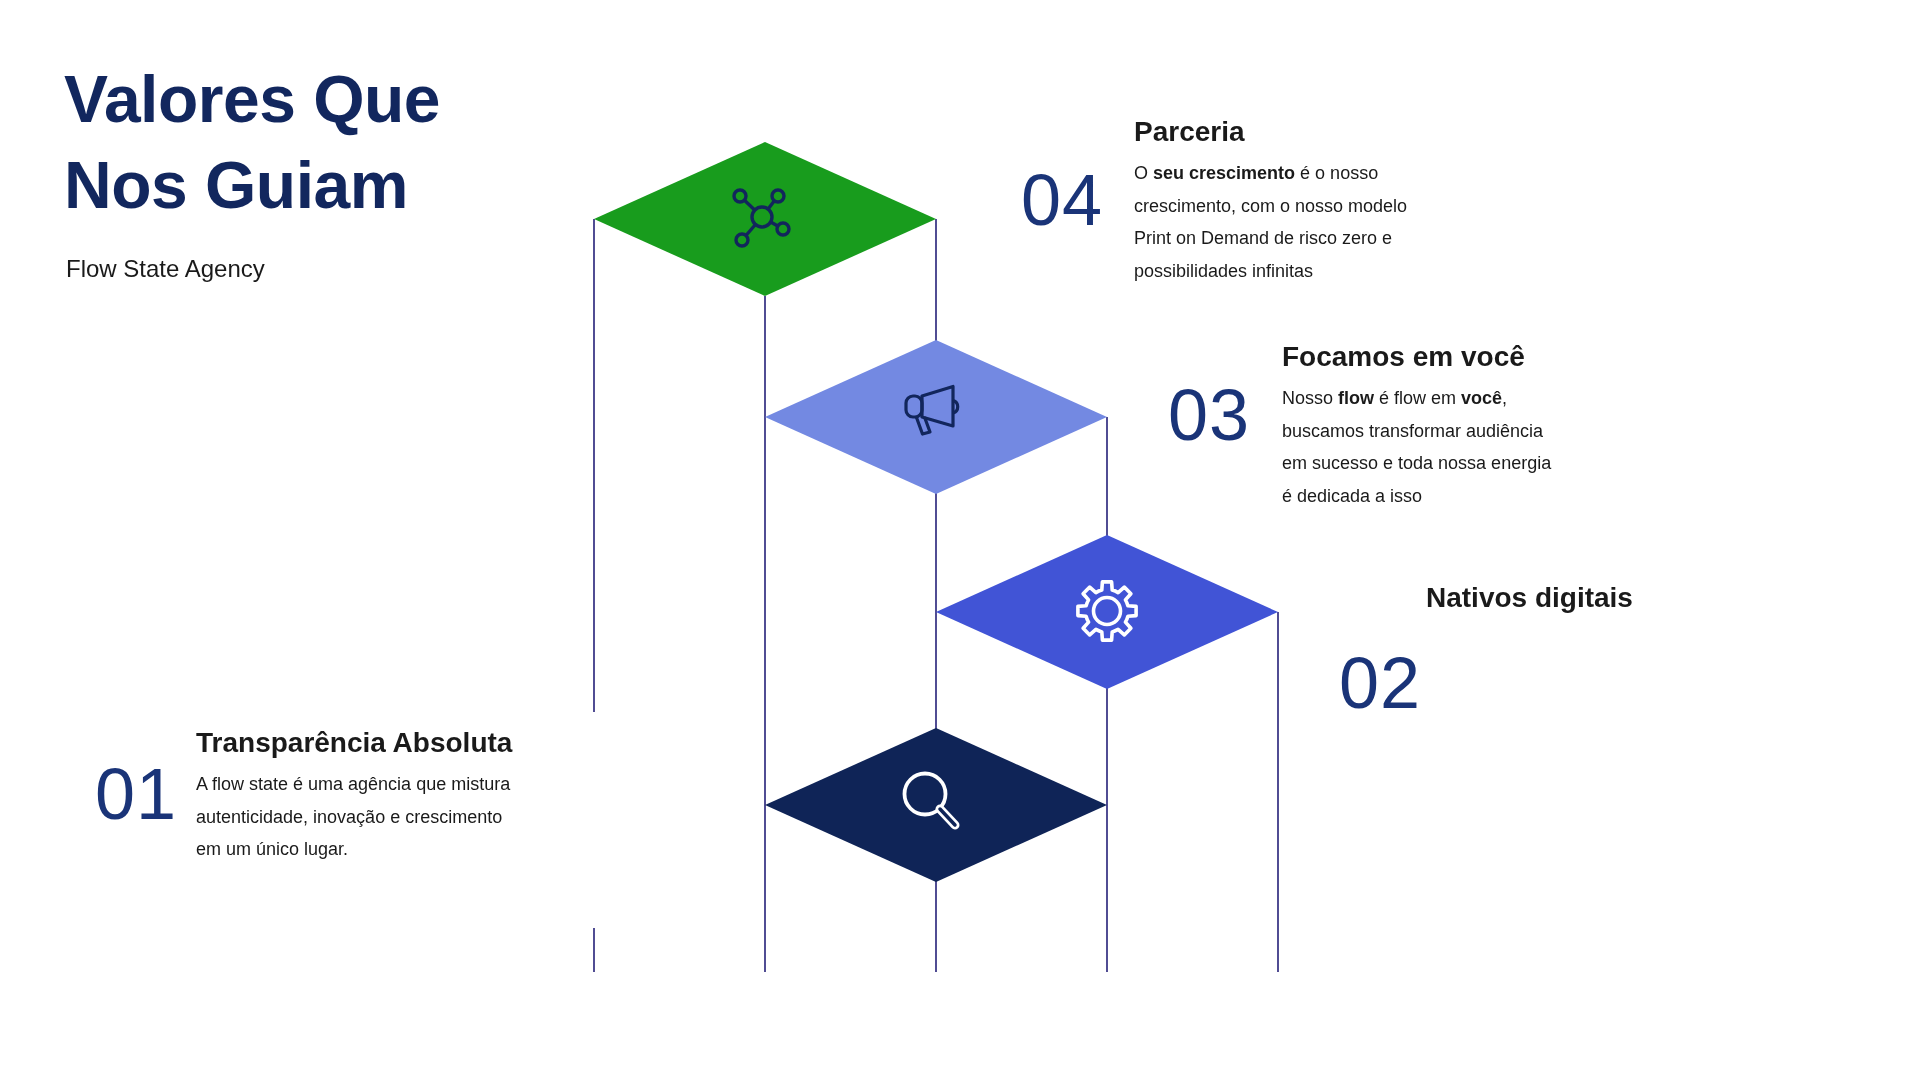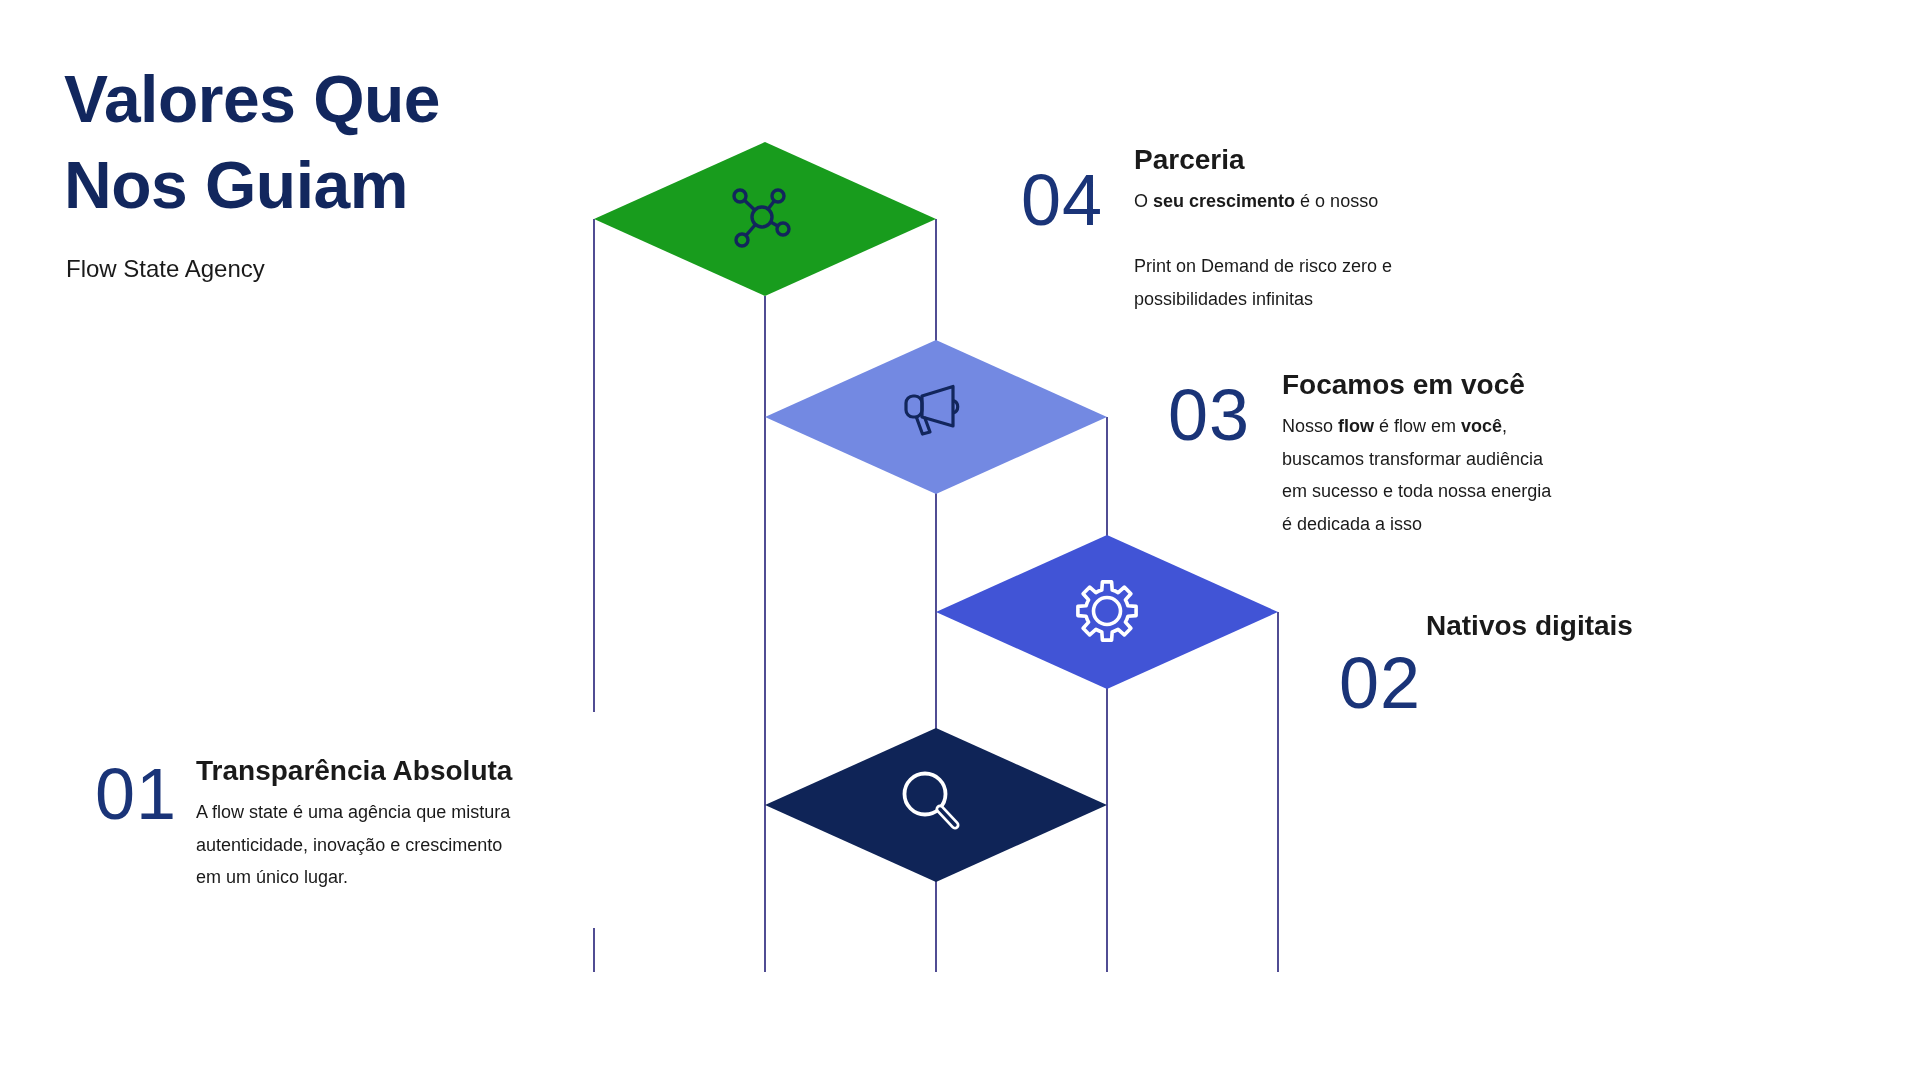--- a/index.html
+++ b/index.html
@@ -21,21 +21,21 @@
     font-size:24px; line-height:28px; color:var(--c-text);
   }
   .num {
     position:absolute; font-size:72px; line-height:56px;
     font-weight:400; letter-spacing:1px; color:var(--c-number);
   }
   .num-item1 { left:95px;  top:766px; }
   .num-item2 { left:1339px; top:639px;margin-top:16px; }
   .num-item3 { left:1168px; top:387px; }
   .num-item4 { left:1021px; top:172px; }
-  .tb { position:absolute; width:max-content;margin-top:28px; }
+  .tb { position:absolute; width:max-content; }
   .tb h2 { margin:0; font-size:28px; line-height:32px; font-weight:700; color:var(--c-text); }
   .tb p  { margin:9px 0 0 0; font-size:18px; line-height:32.5px; color:var(--c-text); }
   .tb strong { font-weight:700; }
   .tb-item1 { left:196px;  top:727px; }
   .tb-item2 { left:1426px; top:582px; }
   .tb-item3 { left:1282px; top:341px; }
   .tb-item4 { left:1134px; top:116px; }
 </style>
 </head>
 <body>
@@ -104,16 +104,16 @@
 
   <div class="num num-item3">03</div>
   <div class="tb tb-item3">
     <h2>Focamos em você</h2>
     <p><span>Nosso </span><strong>flow</strong><span> é flow em </span><strong>você</strong><span>,</span><br><span>buscamos transformar audiência</span><br><span>em sucesso e toda nossa energia</span><br><span>é dedicada a isso</span></p>
   </div>
 
   <div class="num num-item4">04</div>
   <div class="tb tb-item4">
     <h2>Parceria</h2>
-    <p><span>O </span><strong>seu crescimento</strong><span> é o nosso</span><br><br><span>Print on Demand de risco zero e</span><br><span>possibilidades infinitas</span></p>
+    <p><span>O </span><strong>seu crescimento</strong><span> é o nosso</span><br><span>crescimento, com o nosso modelo</span><br><span>Print on Demand de risco zero e</span><br><span>possibilidades infinitas</span></p>
   </div>
 
 </div>
 
 </body></html>

